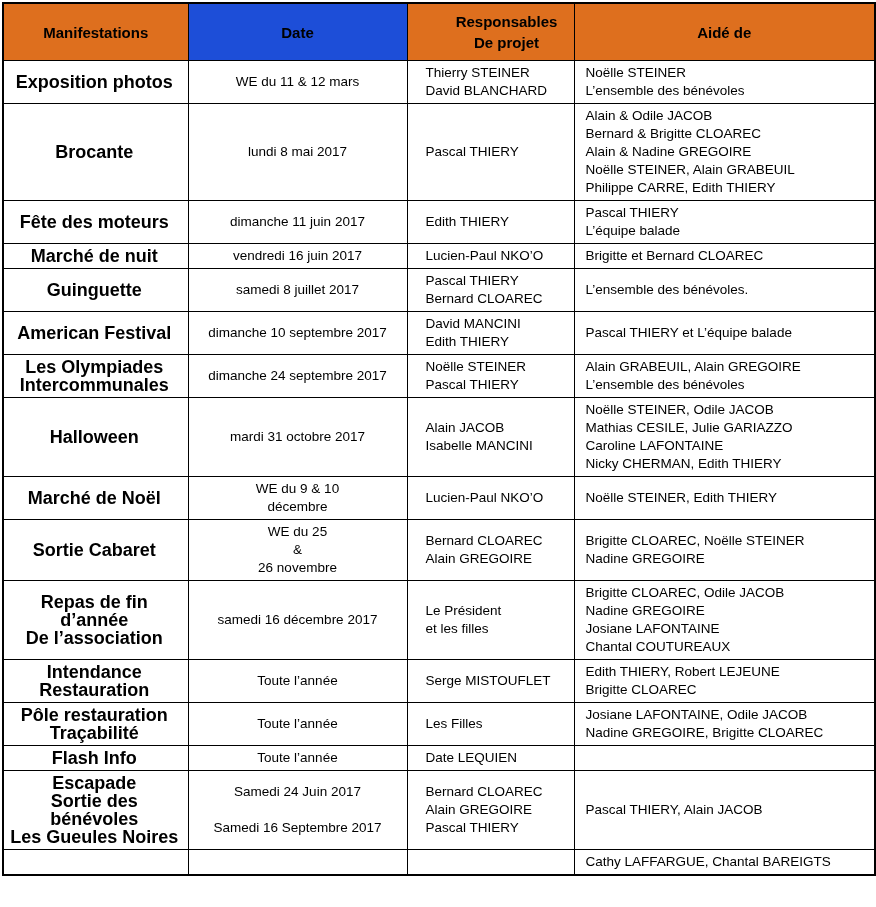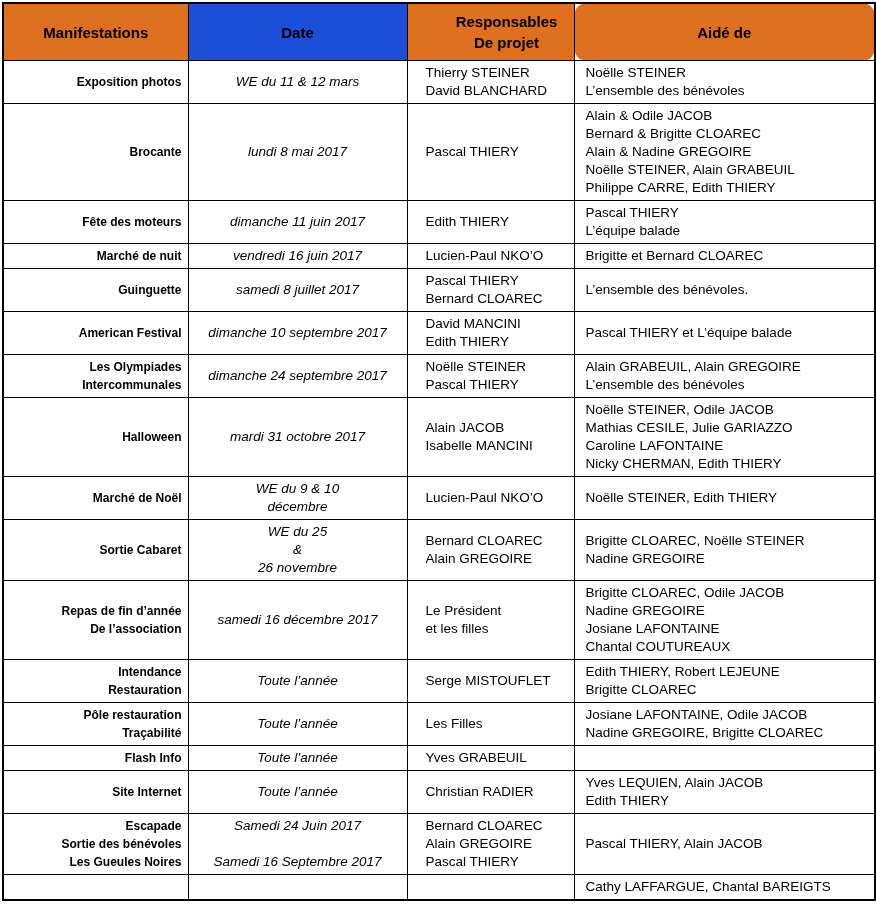--- a/index.html
+++ b/index.html
@@ -35,27 +35,26 @@
   }
   thead th {
     font-size: 15px;
     line-height: 21px;
     font-weight: bold;
     text-align: center;
     padding: 7px 4px;
   }
   td.cell-manifestation {
     font-weight: bold;
-    text-align: right;
+    text-align: center;
     padding-left: 3px;
-    font-size: 12px;
+    font-size: 18px;
   }
   td.cell-date {
     text-align: center;
-    font-style: italic;
   }
   td.cell-responsables {
     text-align: left;
     padding-left: 18px;
   }
   td.cell-aide {
     text-align: left;
     padding-left: 11px;
   }
   .line { min-height: 18px; }
@@ -76,21 +75,21 @@
           <th style="background: rgb(222, 111, 30);">
             <div class="line">Manifestations</div>
           </th>
           <th style="background: #1d4ed8;">
             <div class="line">Date</div>
           </th>
           <th style="background: rgb(222, 111, 30); padding-left: 36px;">
             <div class="line">Responsables</div>
             <div class="line">De projet</div>
           </th>
-          <th style="background: rgb(222, 111, 30); border-radius: 13px;">
+          <th style="background: rgb(222, 111, 30);">
             <div class="line">Aidé de</div>
           </th>
         </tr>
     </thead>
     <tbody>
         <tr>
           <td class="cell-manifestation">
             <div class="line">Exposition photos</div>
           </td>
           <td class="cell-date">
@@ -302,38 +301,23 @@
           </td>
         </tr>
         <tr>
           <td class="cell-manifestation">
             <div class="line">Flash Info</div>
           </td>
           <td class="cell-date">
             <div class="line">Toute l’année</div>
           </td>
           <td class="cell-responsables">
-            <div class="line">Yves GRABEUIL</div>
+            <div class="line">Date LEQUIEN</div>
           </td>
           <td class="cell-aide"></td>
-        </tr>
-        <tr>
-          <td class="cell-manifestation">
-            <div class="line">Site Internet</div>
-          </td>
-          <td class="cell-date">
-            <div class="line">Toute l’année</div>
-          </td>
-          <td class="cell-responsables">
-            <div class="line">Christian RADIER</div>
-          </td>
-          <td class="cell-aide">
-            <div class="line">Yves LEQUIEN, Alain JACOB</div>
-            <div class="line">Edith THIERY</div>
-          </td>
         </tr>
         <tr>
           <td class="cell-manifestation">
             <div class="line">Escapade</div>
             <div class="line">Sortie des bénévoles</div>
             <div class="line">Les Gueules Noires</div>
           </td>
           <td class="cell-date">
             <div class="line">Samedi 24 Juin 2017</div>
             <div class="line">&nbsp;</div>

